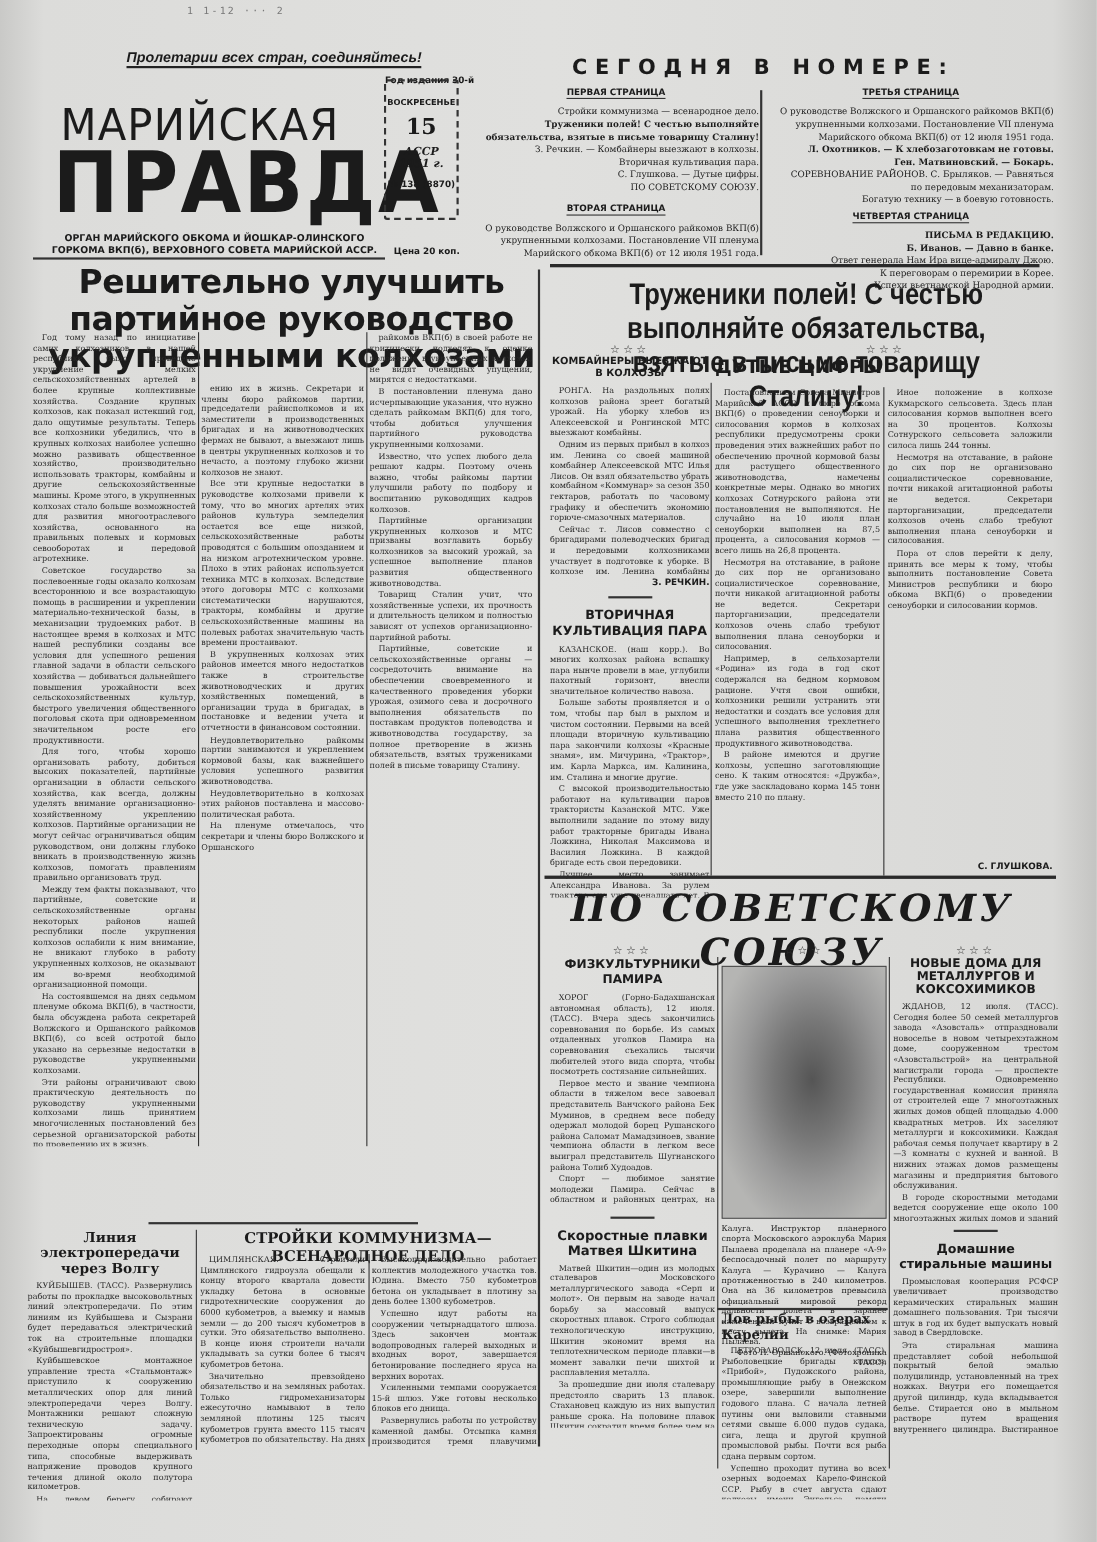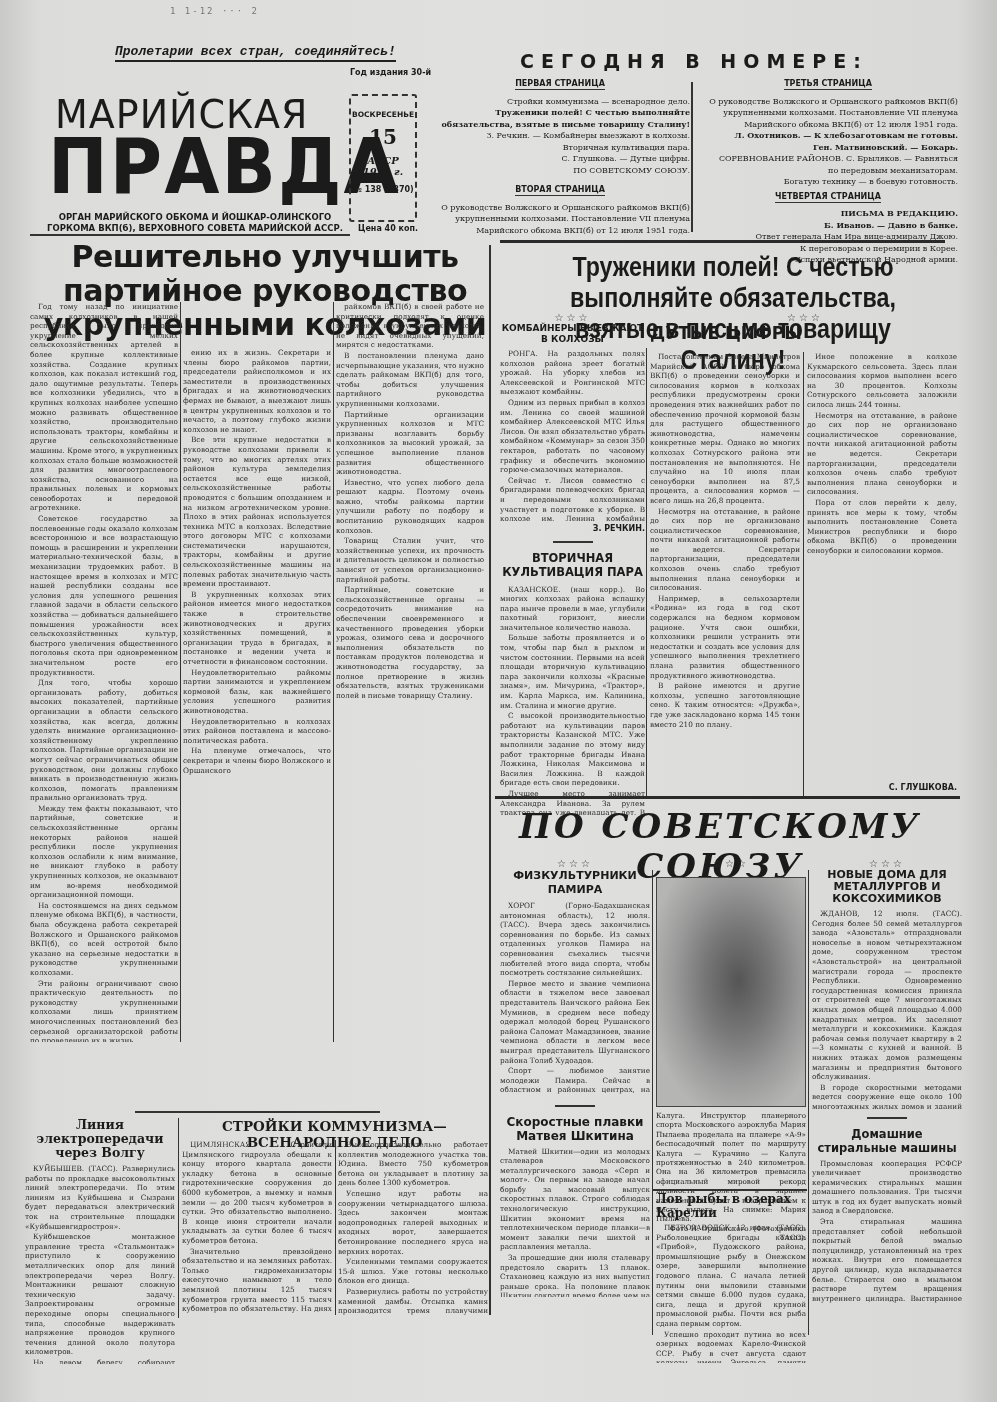--- a/index.html
+++ b/index.html
@@ -9,26 +9,26 @@
     font-family: "DejaVu Serif", serif;
     color: #1b1b1b;
     position: relative;
   }
   .paper {
     position: absolute; left: 0; top: 0; width: 997px; height: 1402px;
     background: linear-gradient(90deg, #c9c9c7 0%, #dcdcda 4%, #e0e0de 50%, #d9d9d7 96%, #c4c4c2 100%);
   }
   .abs { position: absolute; }
   .topmark { left: 170px; top: 6px; font-size: 9px; color: #777; font-family: "DejaVu Sans Mono", monospace; letter-spacing: 2px; }
-  .slogan { left: 115px; top: 44px; font-size: 13px; font-style: italic; font-weight: bold; font-family: Liberation Mono, monospace; border-bottom: 2px solid #222; padding-bottom: 1px; }
+  .slogan { left: 115px; top: 44px; font-size: 13px; font-style: italic; font-weight: bold; font-family: Liberation Sans, sans-serif; border-bottom: 2px solid #222; padding-bottom: 1px; }
   .masthead-top { left: 55px; top: 92px; font-family: "DejaVu Sans", sans-serif; font-size: 38px; letter-spacing: 1px; font-weight: normal; transform: scaleY(1.05); }
   .masthead-main { left: 48px; top: 128px; font-family: "DejaVu Sans", sans-serif; font-size: 70px; font-weight: bold; letter-spacing: 2px; line-height: 70px; transform: scaleX(1.02) scaleY(1.1); transform-origin: left top; }
   .organ { left: 45px; top: 212px; width: 300px; text-align: center; font-family: "DejaVu Sans", sans-serif; font-weight: bold; font-size: 8.5px; line-height: 11px; }
   .year { left: 350px; top: 68px; font-family: "DejaVu Sans", sans-serif; font-size: 8px; font-weight: bold; }
-  .datebox { left: 349px; top: 94px; width: 68px; height: 128px; border: 2px dashed #333; border-radius: 3px; text-align: center; padding-top: 14px; }
+  .datebox { left: 349px; top: 72px; width: 68px; height: 128px; border: 2px dashed #333; border-radius: 3px; text-align: center; padding-top: 14px; }
   .datebox .dow { font-family: "DejaVu Sans", sans-serif; font-size: 7.5px; font-weight: bold; }
   .datebox .day { font-size: 20px; font-weight: bold; margin-top: 6px; }
   .datebox .month { font-size: 10px; font-style: italic; font-weight: bold; margin-top: 6px; }
   .datebox .yr { font-size: 10px; font-style: italic; font-weight: bold; }
   .datebox .num { font-family: "DejaVu Sans", sans-serif; font-size: 8px; font-weight: bold; margin-top: 8px; }
   .price { left: 358px; top: 224px; font-family: "DejaVu Sans", sans-serif; font-size: 8px; font-weight: bold; }
   .hr-thick { height: 4px; background: #2a2a2a; }
   .toc-title { left: 520px; top: 50px; font-family: "DejaVu Sans", sans-serif; font-size: 19px; font-weight: bold; letter-spacing: 7px; }
   .toc-col { font-size: 8px; line-height: 11.5px; }
   .toc-head { font-family: "DejaVu Sans", sans-serif; font-size: 8px; font-weight: bold; text-align: center; margin: 2px 0 6px; }
@@ -66,21 +66,21 @@
   <div class="abs" style="left:30px;top:234px;width:320px;height:2px;background:#333;"></div>
 
   <div class="abs year">Год издания 30-й</div>
   <div class="abs datebox">
     <div class="dow">ВОСКРЕСЕНЬЕ</div>
     <div class="day">15</div>
     <div class="month">АССР</div>
     <div class="yr">1951 г.</div>
     <div class="num">№ 138 (8870)</div>
   </div>
-  <div class="abs price">Цена 40 коп.</div>
+  <div class="abs price">Цена 20 коп.</div>
 
   <div class="abs toc-title">СЕГОДНЯ В НОМЕРЕ:</div>
   <div class="abs toc-col" style="left:430px;top:76px;width:260px;">
     <div class="toc-head"><span>ПЕРВАЯ СТРАНИЦА</span></div>
     <p>Стройки коммунизма — всенародное дело.</p>
     <p class="b">Труженики полей! С честью выполняйте обязательства, взятые в письме товарищу Сталину!</p>
     <p>З. Речкин. — Комбайнеры выезжают в колхозы.</p>
     <p>Вторичная культивация пара.</p>
     <p>С. Глушкова. — Дутые цифры.</p>
     <p>ПО СОВЕТСКОМУ СОЮЗУ.</p>
@@ -119,22 +119,22 @@
     <p>Все эти крупные недостатки в руководстве колхозами привели к тому, что во многих артелях этих районов культура земледелия остается все еще низкой, сельскохозяйственные работы проводятся с большим опозданием и на низком агротехническом уровне. Плохо в этих районах используется техника МТС в колхозах. Вследствие этого договоры МТС с колхозами систематически нарушаются, тракторы, комбайны и другие сельскохозяйственные машины на полевых работах значительную часть времени простаивают.</p>
     <p>В укрупненных колхозах этих районов имеется много недостатков также в строительстве животноводческих и других хозяйственных помещений, в организации труда в бригадах, в постановке и ведении учета и отчетности в финансовом состоянии.</p>
     <p>Неудовлетворительно райкомы партии занимаются и укреплением кормовой базы, как важнейшего условия успешного развития животноводства.</p>
     <p>Неудовлетворительно в колхозах этих районов поставлена и массово-политическая работа.</p>
     <p>На пленуме отмечалось, что секретари и члены бюро Волжского и Оршанского</p>
   </div>
   <div class="abs vrule" style="left:333px;top:302px;height:740px;width:1px;"></div>
   <div class="abs col" style="left:336px;top:302px;width:148px;height:740px;overflow:hidden;">
     <p>райкомов ВКП(б) в своей работе не критически подходят к оценке положения в укрупненных колхозах, не видят очевидных упущений, мирятся с недостатками.</p>
     <p>В постановлении пленума дано исчерпывающие указания, что нужно сделать райкомам ВКП(б) для того, чтобы добиться улучшения партийного руководства укрупненными колхозами.</p>
+    <p>Известно, что успех любого дела решают кадры. Поэтому очень важно, чтобы райкомы партии улучшили работу по подбору и воспитанию руководящих кадров колхозов.</p>
     <p>Партийные организации укрупненных колхозов и МТС призваны возглавить борьбу колхозников за высокий урожай, за успешное выполнение планов развития общественного животноводства.</p>
-    <p>Известно, что успех любого дела решают кадры. Поэтому очень важно, чтобы райкомы партии улучшили работу по подбору и воспитанию руководящих кадров колхозов.</p>
     <p>Товарищ Сталин учит, что хозяйственные успехи, их прочность и длительность целиком и полностью зависят от успехов организационно-партийной работы.</p>
     <p>Партийные, советские и сельскохозяйственные органы — сосредоточить внимание на обеспечении своевременного и качественного проведения уборки урожая, озимого сева и досрочного выполнения обязательств по поставкам продуктов полеводства и животноводства государству, за полное претворение в жизнь обязательств, взятых тружениками полей в письме товарищу Сталину.</p>
   </div>
   <div class="abs vrule" style="left:489px;top:245px;height:1070px;width:2px;"></div>
 
   <div class="abs headline-right">Труженики полей! С честью выполняйте обязательства, взятые в письме товарищу Сталину!</div>
 
   <div class="abs" style="left:500px;top:312px;width:145px;">
     <div class="stars">☆☆☆</div>
     <div class="subhead">КОМБАЙНЕРЫ ВЫЕЗЖАЮТ В КОЛХОЗЫ</div>

